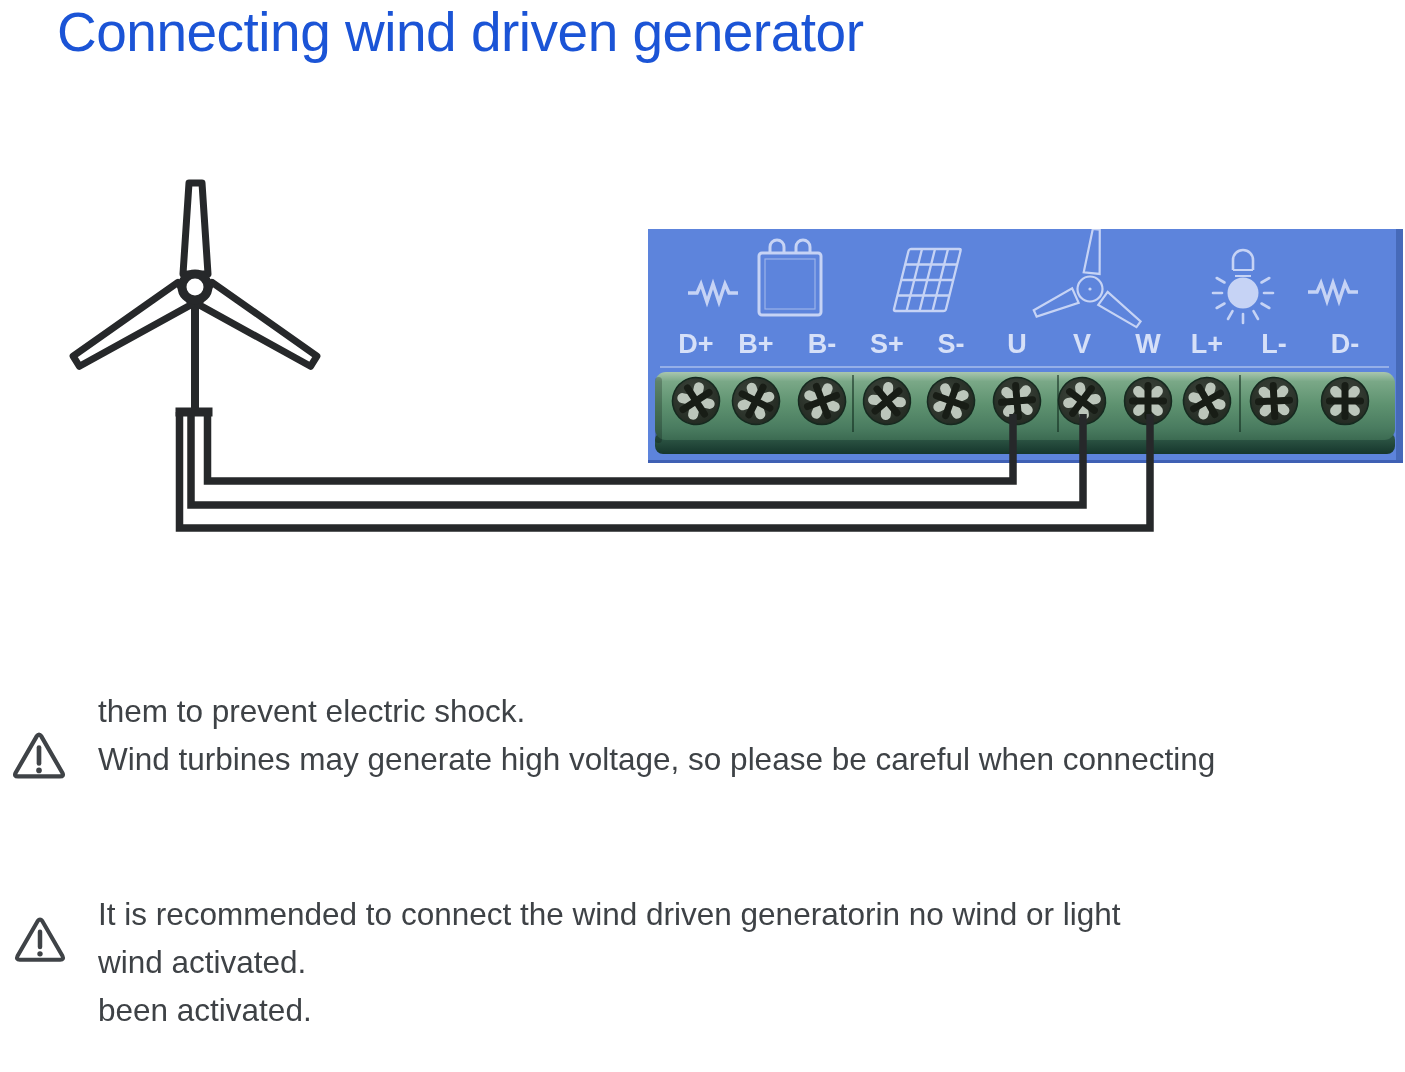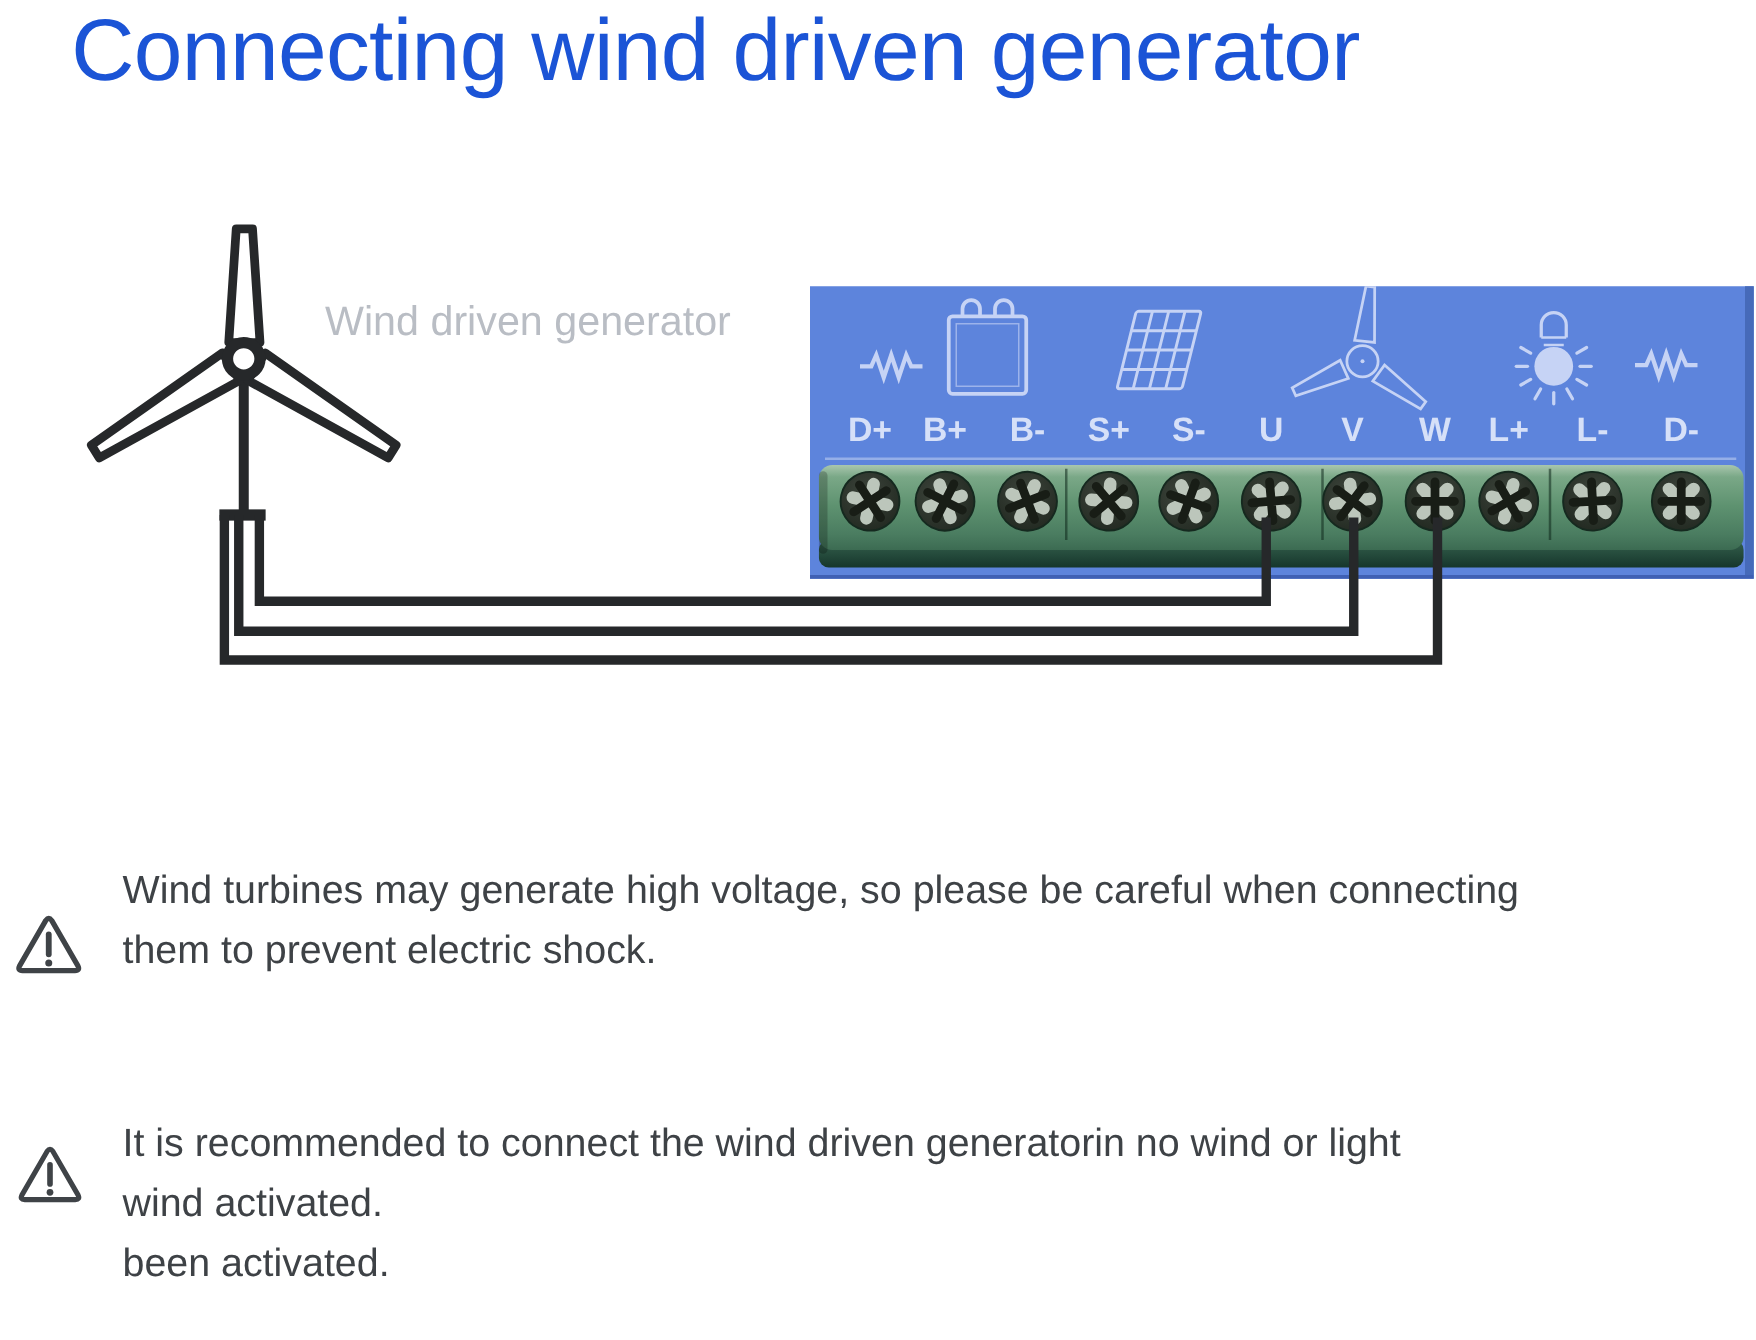--- a/index.html
+++ b/index.html
@@ -1,19 +1,19 @@
 <!DOCTYPE html>
 <html><head>
 <meta charset="utf-8">
 <style>
   html,body{margin:0;padding:0;background:#fff;}
   #page{position:relative;width:1405px;height:1072px;background:#ffffff;overflow:hidden;
         font-family:"Liberation Sans", sans-serif;}
 
-  .title{position:absolute;left:57px;top:0px;font-size:70px;letter-spacing:-0.5px;
+  .title{position:absolute;left:57px;top:0px;font-size:55px;letter-spacing:-0.5px;
          color:#1b54d6;white-space:nowrap;}
 
   .turbine-label{position:absolute;left:260px;top:238px;font-size:33px;color:#b9bdc4;white-space:nowrap;}
 
   
   .panel{position:absolute;left:648px;top:229px;width:755px;height:234px;background:#5d84dc;
          border-bottom:3px solid #3f60b4;box-sizing:border-box;}
   .panel-right-edge{position:absolute;right:0;top:0;width:7px;height:100%;background:#466ab9;}
   .panel-sep{position:absolute;left:12px;right:14px;top:137px;height:2px;background:rgba(255,255,255,0.35);}
   .term-label{position:absolute;top:100px;transform:translateX(-50%);font-size:27px;font-weight:bold;
@@ -32,21 +32,20 @@
   .warn-icon-1{left:11px;top:729px;}
   .warn-icon-2{left:13px;top:914px;}
 </style>
 </head>
 <body>
 
 <div id="page">
 
   <div class="title">Connecting wind driven generator</div>
 
-  <div class="turbine-label">Wind driven generator</div>
 
   <div class="panel">
     <div class="panel-right-edge"></div>
     <div class="panel-sep"></div>
 
     <svg class="panel-icons" viewBox="0 0 755 234">
       <g stroke="#dde5fa" fill="none" stroke-width="3" opacity="0.82" transform="translate(-648,-229)">
 
         <g transform="translate(688,284)">
           <path d="M0,9 h9 l4,-9 6,18 6,-18 6,18 6,-18 4,9 h9" stroke-width="3.4"></path>
@@ -226,22 +225,22 @@
     </g>
   </svg>
 
 
   <svg class="warn-icon warn-icon-1" width="56" height="52" viewBox="0 0 60 54">
     <path d="M27.5,7 Q30,3.5 32.5,7 L55,46 Q57,50 52.5,50 L7.5,50 Q3,50 5,46 Z" fill="none" stroke="#3f4347" stroke-width="4.5" stroke-linejoin="round"></path>
     <line x1="30" y1="19" x2="30" y2="36" stroke="#3f4347" stroke-width="5" stroke-linecap="round"></line>
     <circle cx="30" cy="43.5" r="3" fill="#3f4347"></circle>
   </svg>
   <div class="warning-text warn1">
+    <div>them to prevent electric shock.</div>
     <div>Wind turbines may generate high voltage, so please be careful when connecting</div>
-    <div>them to prevent electric shock.</div>
   </div>
 
   <svg class="warn-icon warn-icon-2" width="54" height="50" viewBox="0 0 60 54">
     <path d="M27.5,7 Q30,3.5 32.5,7 L55,46 Q57,50 52.5,50 L7.5,50 Q3,50 5,46 Z" fill="none" stroke="#3f4347" stroke-width="4.5" stroke-linejoin="round"></path>
     <line x1="30" y1="19" x2="30" y2="36" stroke="#3f4347" stroke-width="5" stroke-linecap="round"></line>
     <circle cx="30" cy="43.5" r="3" fill="#3f4347"></circle>
   </svg>
   <div class="warning-text warn2">
     <div>It is recommended to connect the wind driven generatorin no wind or light</div>
     <div>wind activated.</div>

